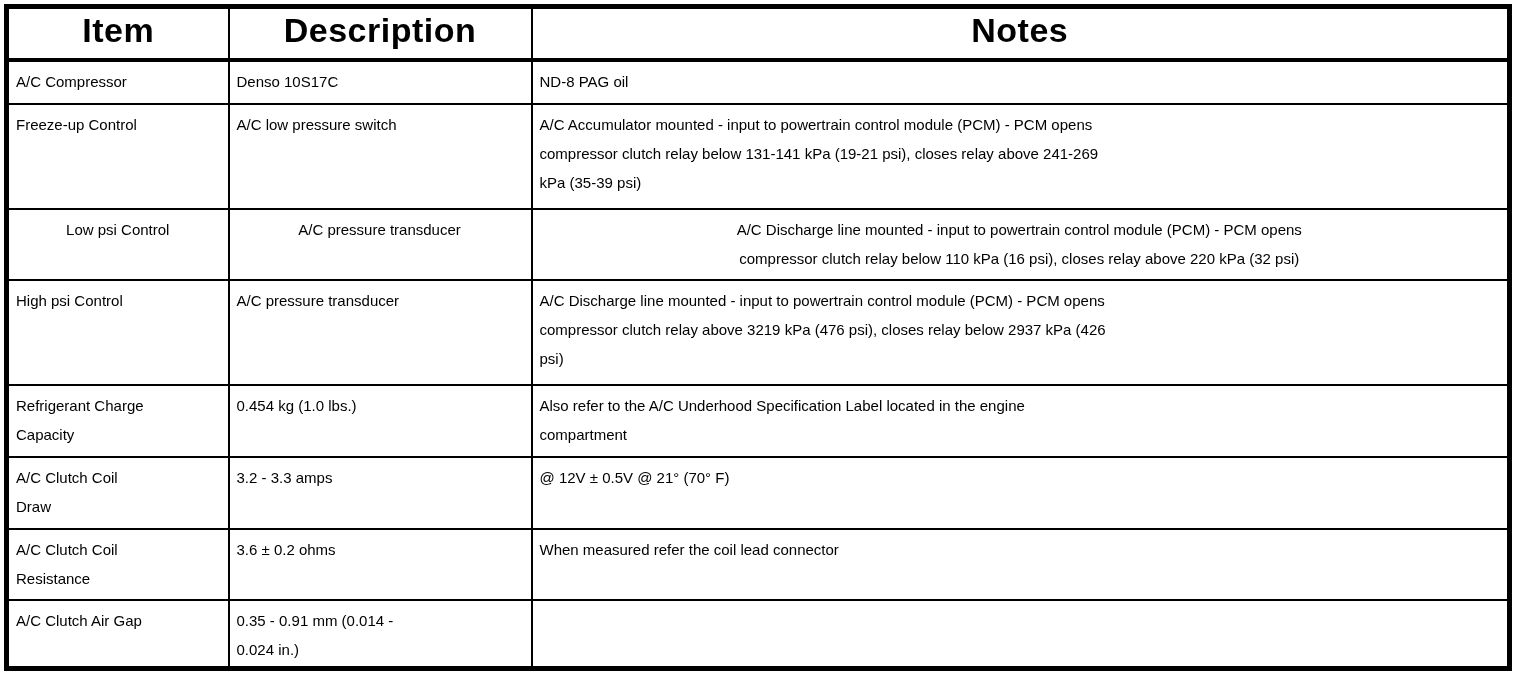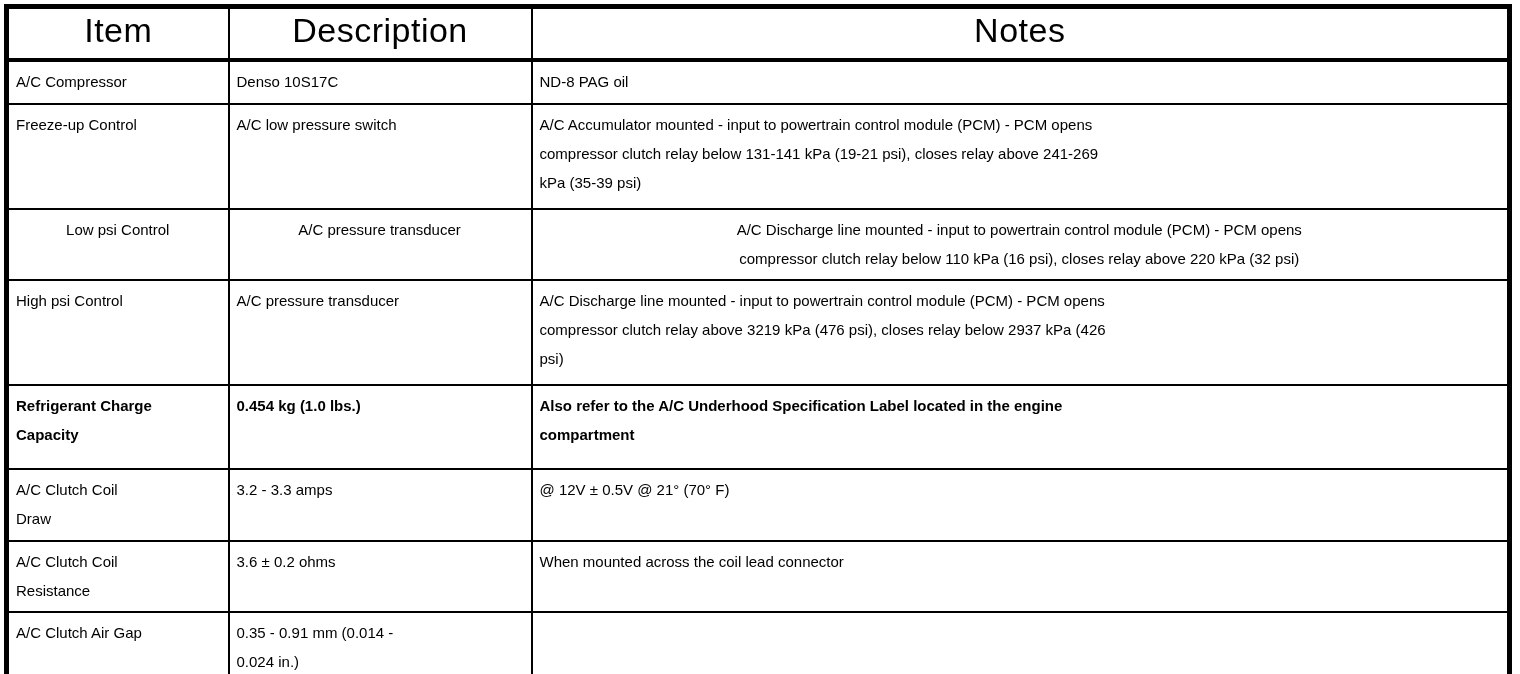--- a/index.html
+++ b/index.html
@@ -28,38 +28,38 @@
   col.c-item { width: 222px; }
   col.c-desc { width: 303px; }
   col.c-notes { width: auto; }
   th, td {
     border: 2px solid #000000;
     vertical-align: top;
     overflow: hidden;
   }
   thead th {
     font-size: 34px;
-    font-weight: normal;
+    font-weight: bold;
     text-align: center;
     padding: 2px 0 8px 0;
     border-bottom: 4px solid #000000;
     letter-spacing: 0.5px;
   }
   tbody td {
     font-size: 15px;
     line-height: 29px;
     padding: 5px 8px 2px 7px;
     white-space: pre-wrap;
   }
   thead tr { height: 50px; }
   tbody tr:nth-child(1) { height: 44px; }
   tbody tr:nth-child(2) { height: 105px; }
   tbody tr:nth-child(3) { height: 71px; text-align: center; }
   tbody tr:nth-child(4) { height: 105px; }
-  tbody tr:nth-child(5) { height: 84px; font-weight: bold; }
+  tbody tr:nth-child(5) { height: 72px; }
   tbody tr:nth-child(6) { height: 72px; }
   tbody tr:nth-child(7) { height: 71px; }
   tbody tr:nth-child(8) { height: 66px; }
 </style>
 </head>
 <body>
 
 <div class="table-wrap">
   <table class="spec-table">
     <colgroup>
@@ -110,21 +110,21 @@
       <tr>
         <td>A/C Clutch Coil
 Draw</td>
         <td>3.2 - 3.3 amps</td>
         <td>@ 12V ± 0.5V @ 21° (70° F)</td>
       </tr>
       <tr>
         <td>A/C Clutch Coil
 Resistance</td>
         <td>3.6 ± 0.2 ohms</td>
-        <td>When mounted across the coil lead connector</td>
+        <td>When measured refer the coil lead connector</td>
       </tr>
       <tr>
         <td>A/C Clutch Air Gap</td>
         <td>0.35 - 0.91 mm (0.014 -
 0.024 in.)</td>
         <td></td>
       </tr>
     </tbody>
   </table>
 </div>

